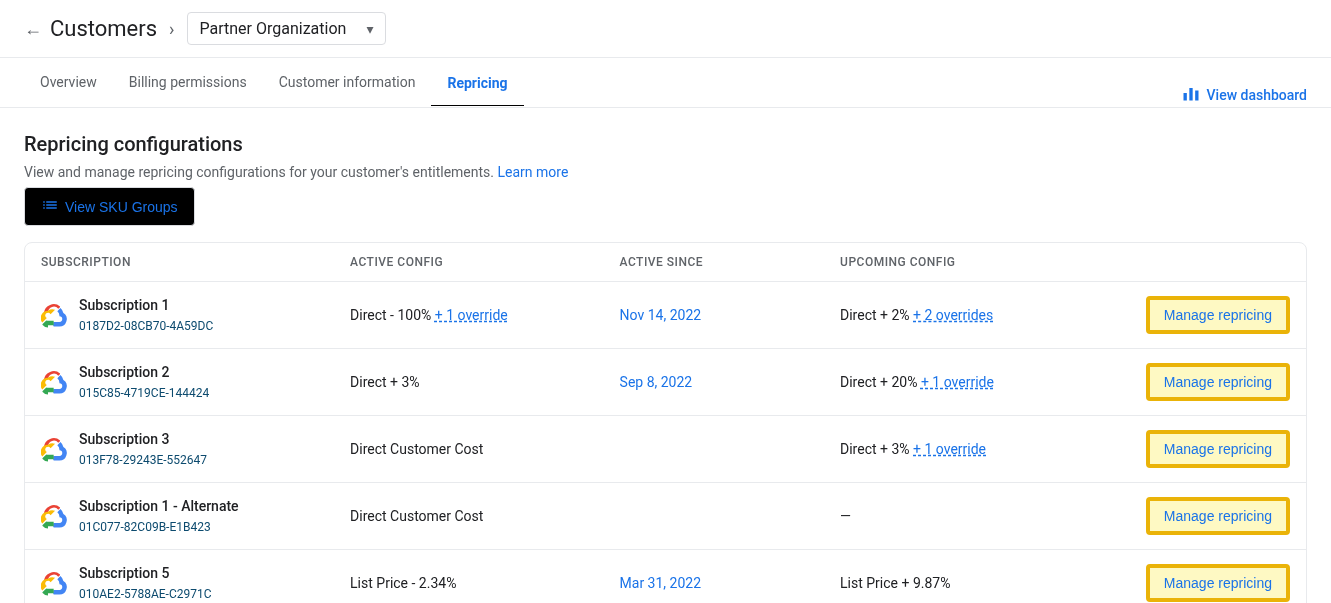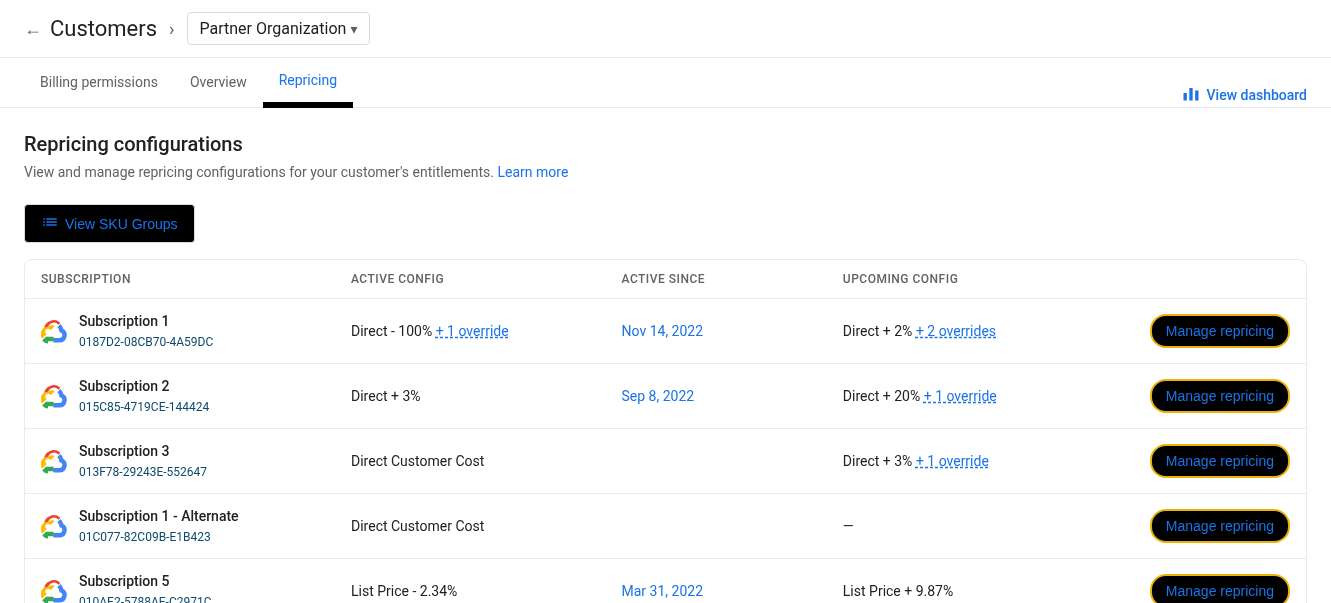--- a/index.html
+++ b/index.html
@@ -26,21 +26,21 @@
       color: #202124;
     }
     .breadcrumb-separator {
       color: #5f6368;
       font-size: 18px;
       margin: 0 4px;
     }
     .org-selector {
       display: flex;
       align-items: center;
-      gap: 4px;
+      gap: 20px;
       border: 1px solid #dadce0;
       border-radius: 4px;
       padding: 6px 12px;
       font-size: 16px;
       cursor: pointer;
       background: #fff;
     }
     .org-selector .chevron {
       color: #5f6368;
       font-size: 14px;
@@ -58,22 +58,22 @@
       padding: 14px 16px;
       font-size: 14px;
       color: #5f6368;
       cursor: pointer;
       border-bottom: 3px solid transparent;
       margin-bottom: -1px;
       white-space: nowrap;
     }
     .tab.active {
       color: #1a73e8;
-      border-bottom: 6px solid #000000;
-      font-weight: 400;
+      border-bottom: 1px solid #000000;
+      font-weight: 700;
     }
     .tabs-right {
       margin-left: auto;
       display: flex;
       align-items: center;
       gap: 6px;
       color: #1a73e8;
       cursor: pointer;
       font-size: 14px;
       font-weight: 500;
@@ -89,21 +89,21 @@
     }
     .page-title {
       font-size: 20px;
       font-weight: 500;
       color: #202124;
       margin-bottom: 8px;
     }
     .page-description {
       font-size: 14px;
       color: #5f6368;
-      margin-bottom: 24px;
+      margin-bottom: 7px;
     }
     .learn-more {
       color: #1a73e8;
       text-decoration: none;
       cursor: pointer;
     }
 
     
     .search-container {
       display: flex;
@@ -196,27 +196,27 @@
       color: #1a73e8;
       text-decoration: underline;
       text-decoration-style: dashed;
       cursor: pointer;
     }
     .link-blue-solid {
       color: #1a73e8;
       cursor: pointer;
     }
     .manage-btn {
-      border: 2px solid #eab308;
-      border-radius: 16px;
+      border: 4px solid #eab308;
+      border-radius: 4px;
       padding: 7px 14px;
       font-size: 14px;
       color: #1a73e8;
       cursor: pointer;
-      background: #000000;
+      background: #fef9c3;
       font-weight: 500;
       white-space: nowrap;
     }
     .col-subscription { width: 25%; }
     .col-active-config { width: 22%; }
     .col-active-since { width: 18%; }
     .col-upcoming { width: 25%; }
     .col-actions { width: 10%; text-align: right; }
 
     
@@ -233,22 +233,23 @@
   <span class="back-arrow">←</span>
   <span class="breadcrumb-customers">Customers</span>
   <span class="breadcrumb-separator">›</span>
   <div class="org-selector">
     <span>Partner Organization</span>
     <span class="chevron">▾</span>
   </div>
 </div>
 
 <div class="tabs">
+  <div class="tab">Overview</div>
   <div class="tab">Billing permissions</div>
-  <div class="tab">Overview</div>
+  <div class="tab">Customer information</div>
   <div class="tab active">Repricing</div>
   <div class="tabs-right">
     <span class="chart-icon">
       <svg width="20" height="20" viewBox="0 0 24 24" fill="#1a73e8">
           <rect x="3" y="12" width="4" height="9"></rect>
           <rect x="10" y="6" width="4" height="15"></rect>
           <rect x="17" y="9" width="4" height="12"></rect>
         </svg>
     </span>
     <span>View dashboard</span>

